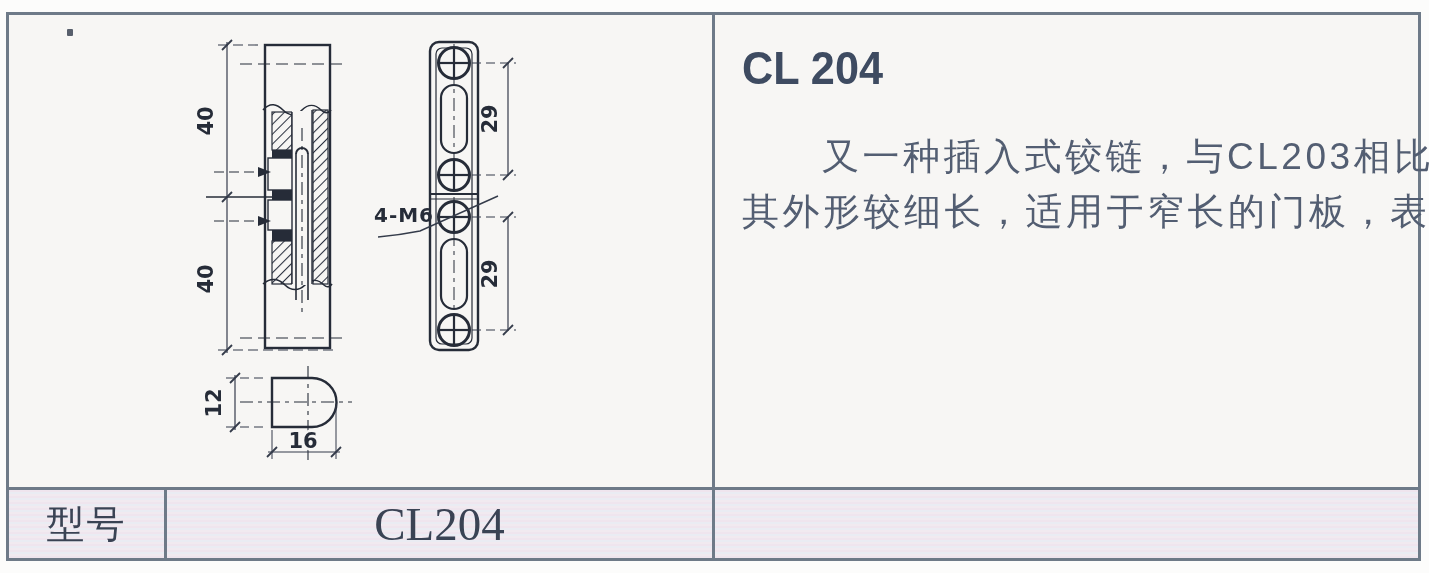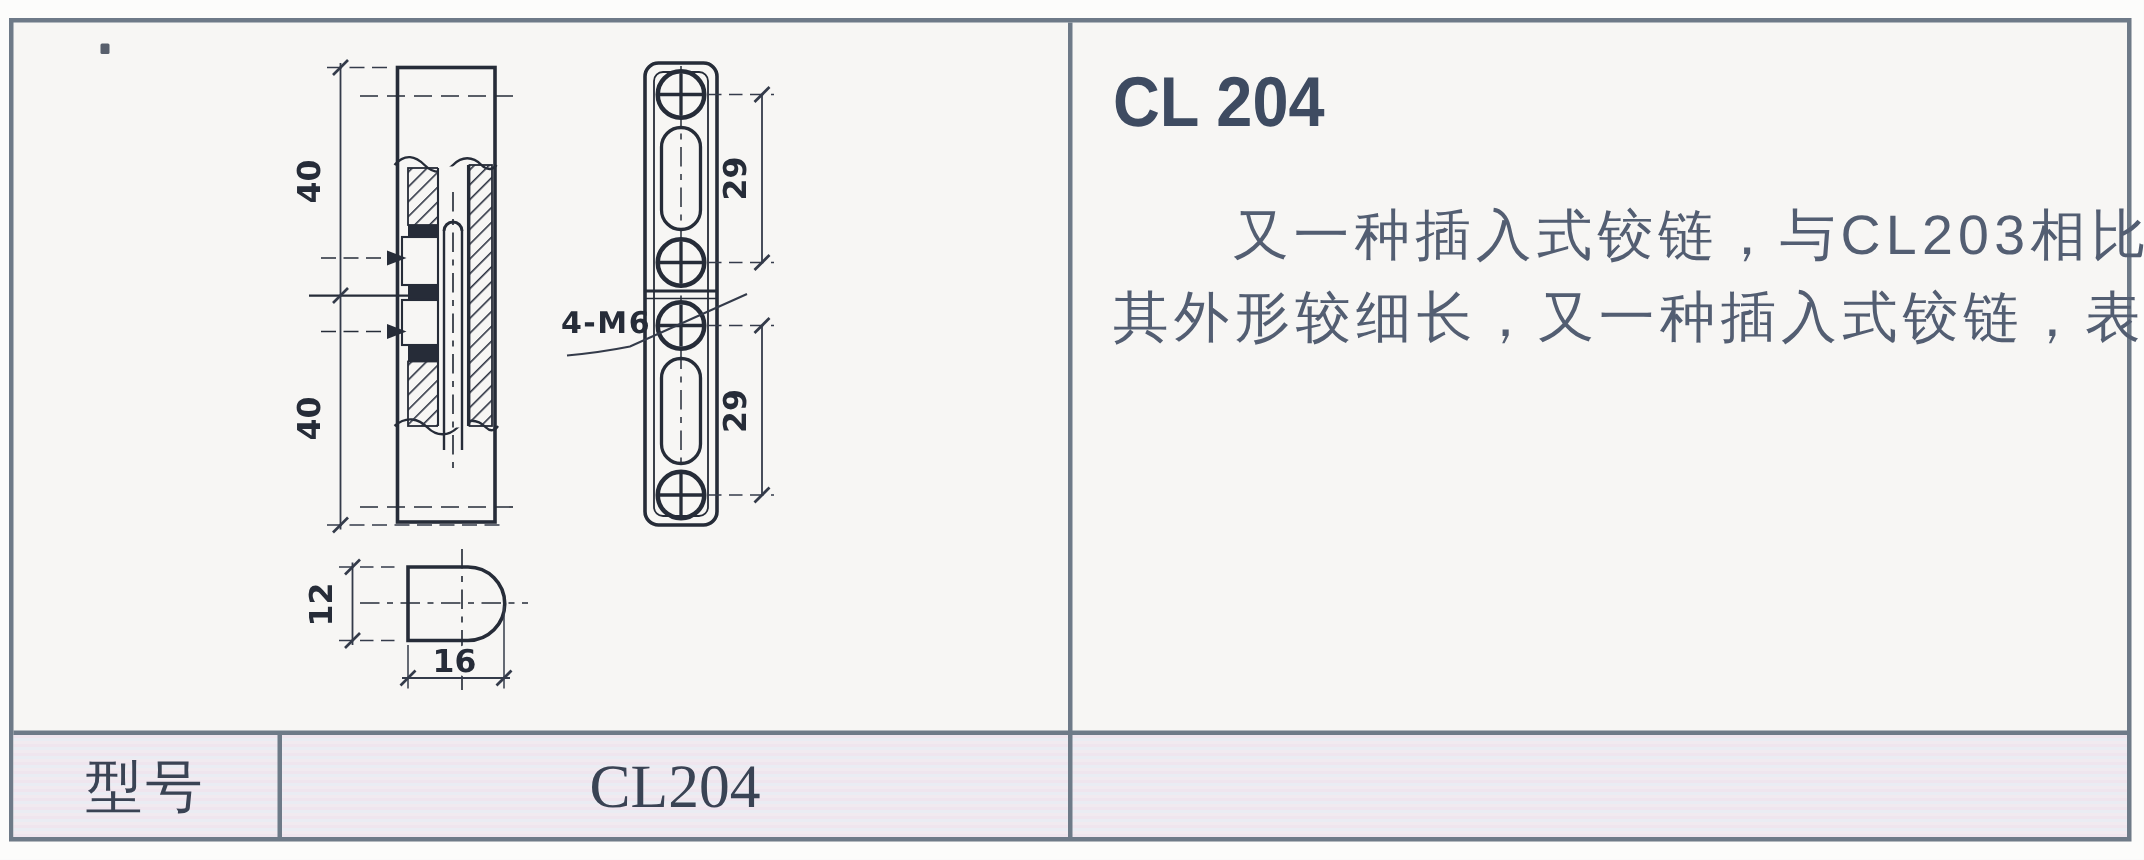--- a/index.html
+++ b/index.html
@@ -73,30 +73,30 @@
   .spec-table {
     width: 703px; height: 100%;
     display: flex; flex: none;
   }
   .cell {
     display: flex; align-items: center; justify-content: center;
     height: 100%;
     box-sizing: border-box;
   }
   .cell.model-label {
-    width: 179px; flex: none;
+    width: 158px; flex: none;
     border-right: 3px solid #6e7a88;
     font-size: 38px;
     letter-spacing: 2px;
     color: #3a4354;
   }
   .cell.model-value {
     flex: 1;
     font-family: "Liberation Serif", serif;
-    font-size: 41px;
+    font-size: 47px;
     color: #3a4354;
   }
   .empty-cell { flex: 1; height: 100%; }
 
   .speck {
     position: absolute; left: 58px; top: 14px;
     width: 6px; height: 7px;
     background: #3c4454; opacity: .85;
     border-radius: 1px;
   }
@@ -233,21 +233,21 @@
           <path d="M378,237 Q400,235 420,231 L498,196" stroke-width="1.4"></path>
           <text x="374" y="222" font-size="20" font-weight="700" letter-spacing="1" fill="#262c38" stroke="none">4-M6</text>
         </g>
       </svg>
     </div>
 
     <div class="panel-right">
       <h1 class="product-title">CL 204</h1>
       <div class="desc">
         <div class="line indent">又一种插入式铰链，与CL203相比，</div>
-        <div class="line">其外形较细长，又一种插入式铰链，表</div>
+        <div class="line">其外形较细长，适用于窄长的门板，表</div>
       </div>
     </div>
 
     <div class="bottom-row">
       <div class="spec-table">
         <div class="cell model-label">型号</div>
         <div class="cell model-value">CL204</div>
       </div>
       <div class="empty-cell"></div>
     </div>

